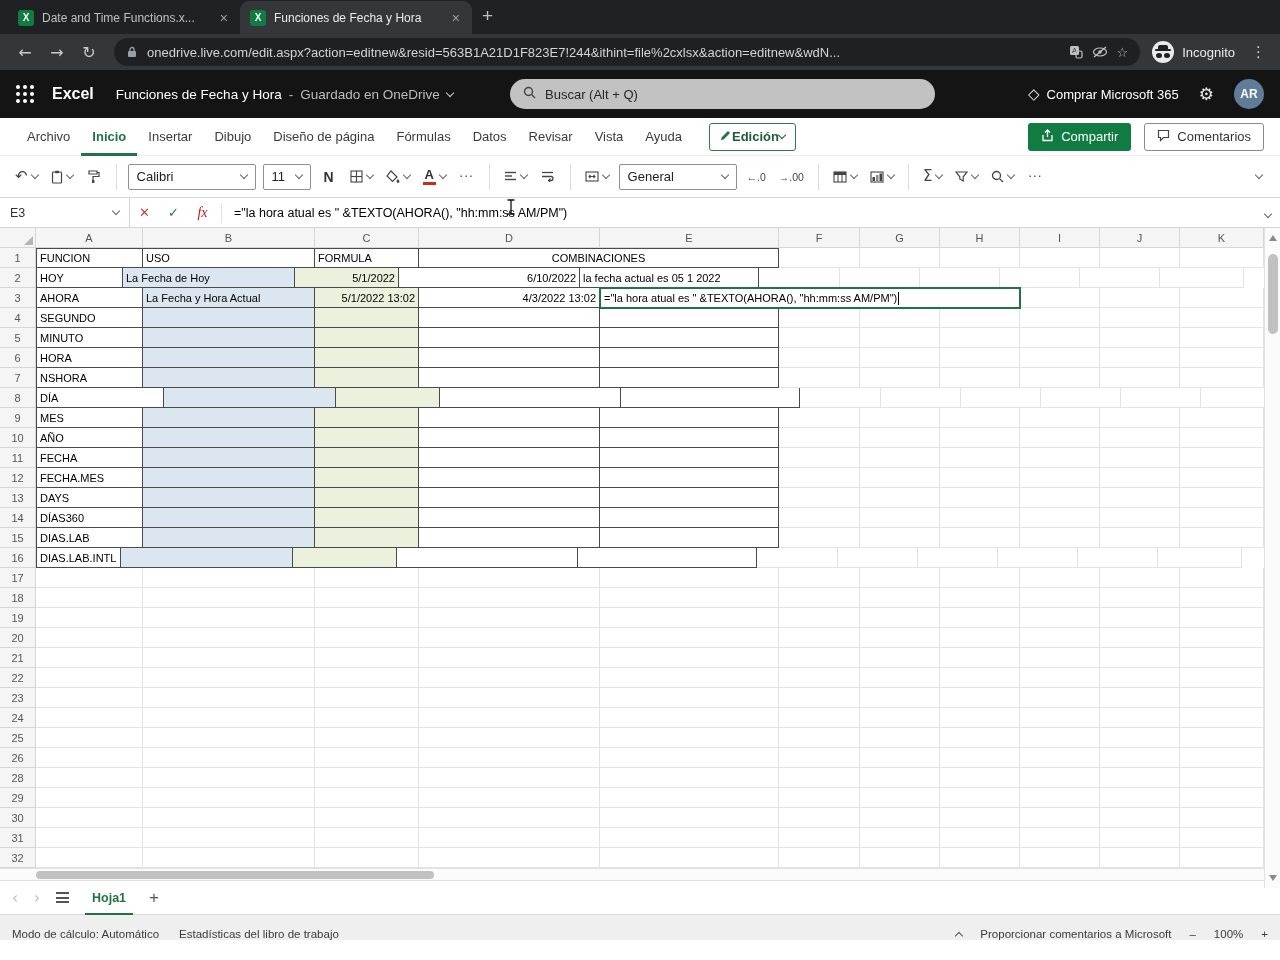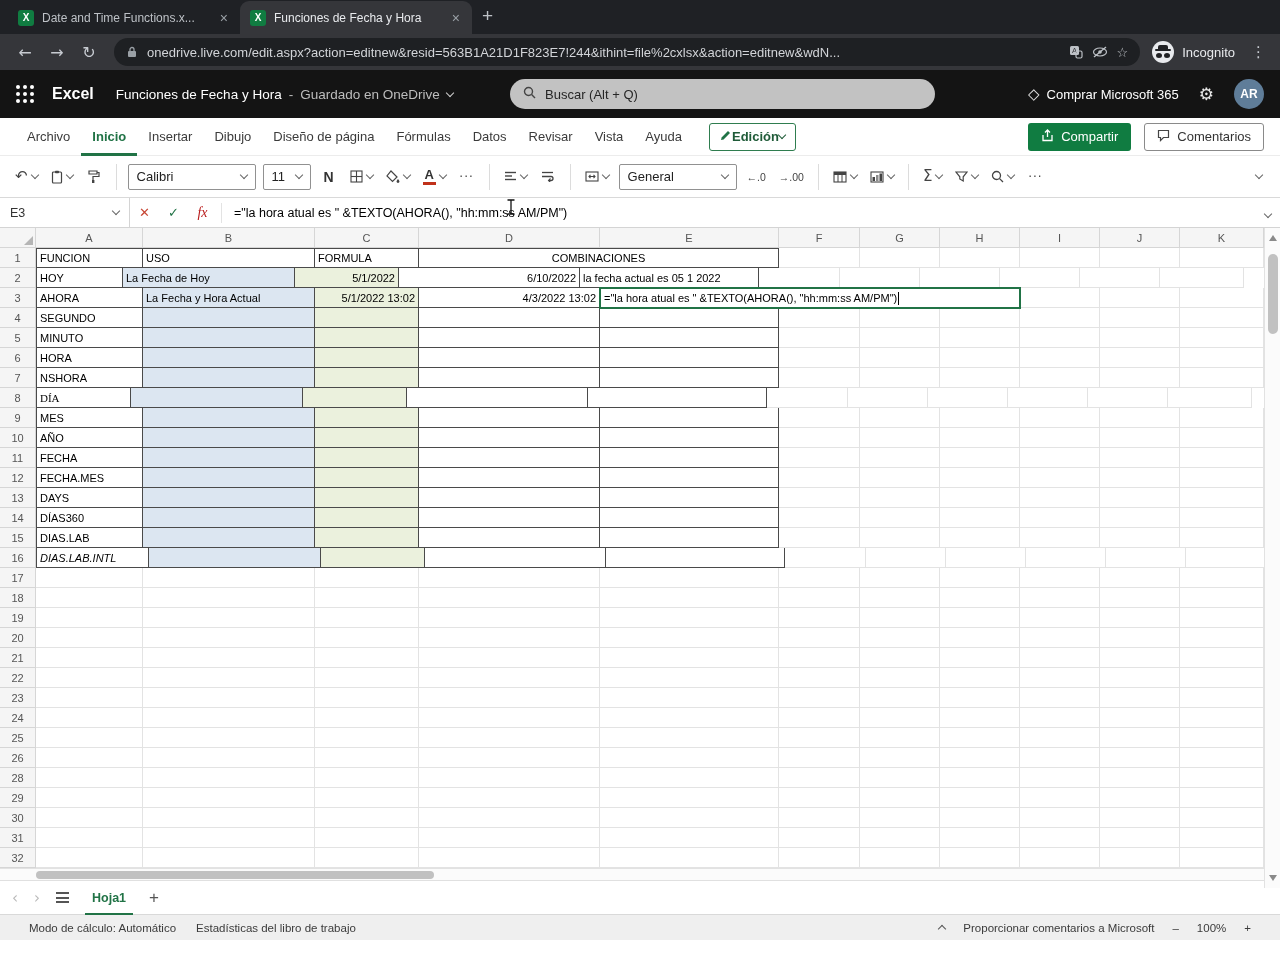--- a/index.html
+++ b/index.html
@@ -126,22 +126,22 @@
   
   .sheetbar { height:34px; background:#fff; display:flex; align-items:center; padding:0 12px; gap:16px;
               border-top:1px solid #e0e0e0; }
   .sheet-nav { color:#b8b8b8; font-size:15px; font-family:"DejaVu Sans", sans-serif; }
   .hamb { display:flex; flex-direction:column; gap:2.5px; }
   .hamb i { width:13px; height:2px; background:#555; }
   .sheet-tab { height:34px; display:flex; align-items:center; padding:0 7px; color:#217346; font-weight:700;
                font-size:12.5px; box-shadow:inset 0 -2px 0 #217346; }
   .addsheet { color:#555; font-size:17px; }
 
-  .statusbar { height:26px; background:#efefef; border-top:1px solid #d9d9d9; display:flex; align-items:center;
-               font-size:11.5px; color:#3b3b3b; padding:0 29px; gap:20px; }
+  .statusbar { height:26px; background:#efefef; border-top:1px solid #d9d9d9; display:flex; align-items:flex-end;
+               font-size:11.5px; color:#3b3b3b; padding:0 12px; gap:20px; }
   .sb-right { margin-left:auto; display:flex; align-items:center; gap:18px; }
   .chev-up { width:6px; height:6px; border-right:1.4px solid #555; border-bottom:1.4px solid #555;
              transform:rotate(225deg); display:inline-block; margin-top:3px; }
   .zoomtxt { font-size:11.5px; }
 
   .ibeam { position:absolute; left:506px; top:199px; z-index:9; }
 </style>
 </head>
 <body>
 
@@ -538,21 +538,21 @@
         <div class="cell tbl" style="width: 179px;"></div>
         <div class="cell" style="width: 81px;"></div>
         <div class="cell" style="width: 80px;"></div>
         <div class="cell" style="width: 80px;"></div>
         <div class="cell" style="width: 80px;"></div>
         <div class="cell" style="width: 80px;"></div>
         <div class="cell" style="width: 84px;"></div>
       </div>
       <div class="grow">
         <div class="rowh">8</div>
-        <div class="cell tbl tbl-first" style="width: 95px; font-family: Liberation Serif, serif;">DÍA</div>
+        <div class="cell tbl tbl-first" style="width: 128px;">DÍA</div>
         <div class="cell tbl bg-blue" style="width: 172px;"></div>
         <div class="cell tbl bg-green ar" style="width: 104px;"></div>
         <div class="cell tbl ar" style="width: 181px;"></div>
         <div class="cell tbl" style="width: 179px;"></div>
         <div class="cell" style="width: 81px;"></div>
         <div class="cell" style="width: 80px;"></div>
         <div class="cell" style="width: 80px;"></div>
         <div class="cell" style="width: 80px;"></div>
         <div class="cell" style="width: 80px;"></div>
         <div class="cell" style="width: 84px;"></div>
@@ -650,21 +650,21 @@
         <div class="cell tbl" style="width: 179px;"></div>
         <div class="cell" style="width: 81px;"></div>
         <div class="cell" style="width: 80px;"></div>
         <div class="cell" style="width: 80px;"></div>
         <div class="cell" style="width: 80px;"></div>
         <div class="cell" style="width: 80px;"></div>
         <div class="cell" style="width: 84px;"></div>
       </div>
       <div class="grow">
         <div class="rowh">16</div>
-        <div class="cell tbl tbl-first" style="width: 113px; font-style: italic;">DIAS.LAB.INTL</div>
+        <div class="cell tbl tbl-first" style="width: 85px;">DIAS.LAB.INTL</div>
         <div class="cell tbl bg-blue" style="width: 172px;"></div>
         <div class="cell tbl bg-green ar" style="width: 104px;"></div>
         <div class="cell tbl ar" style="width: 181px;"></div>
         <div class="cell tbl" style="width: 179px;"></div>
         <div class="cell" style="width: 81px;"></div>
         <div class="cell" style="width: 80px;"></div>
         <div class="cell" style="width: 80px;"></div>
         <div class="cell" style="width: 80px;"></div>
         <div class="cell" style="width: 80px;"></div>
         <div class="cell" style="width: 84px;"></div>

